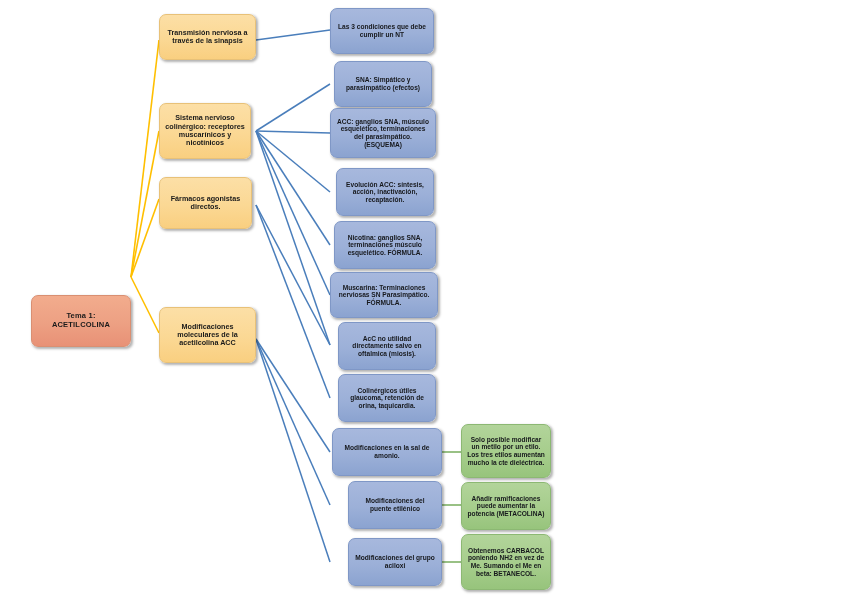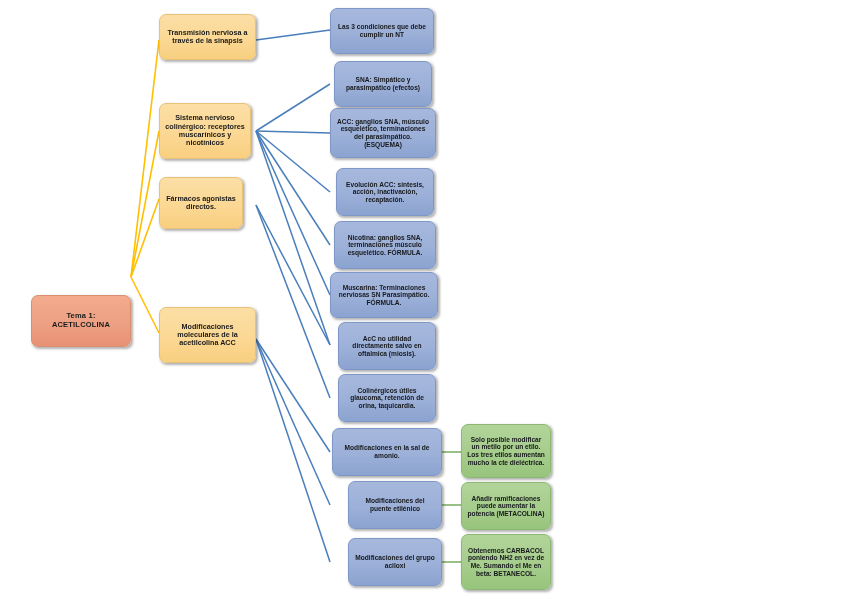--- a/index.html
+++ b/index.html
@@ -113,21 +113,21 @@
   <div class="node node-root" style="left:31px; top:251px; width:100px; height:52px;">
     <span class="label">Tema 1: ACETILCOLINA</span>
   </div>
 
   <div class="node node-branch" style="left:159px; top:14px; width:97px; height:46px;">
     <span class="label">Transmisión nerviosa a través de la sinapsis</span>
   </div>
   <div class="node node-branch" style="left:159px; top:103px; width:92px; height:56px;">
     <span class="label">Sistema nervioso colinérgico: receptores muscarínicos y nicotínicos</span>
   </div>
-  <div class="node node-branch" style="left:159px; top:177px; width:84px; height:52px;">
+  <div class="node node-branch" style="left:159px; top:177px; width:93px; height:52px;">
     <span class="label">Fármacos agonistas directos.</span>
   </div>
   <div class="node node-branch" style="left:159px; top:307px; width:97px; height:56px;">
     <span class="label">Modificaciones moleculares de la acetilcolina ACC</span>
   </div>
 
   <div class="node node-leaf" style="left:330px; top:8px; width:104px; height:46px;">
     <span class="label">Las 3 condiciones que debe cumplir un NT</span>
   </div>
   <div class="node node-leaf" style="left:334px; top:61px; width:98px; height:46px;">

